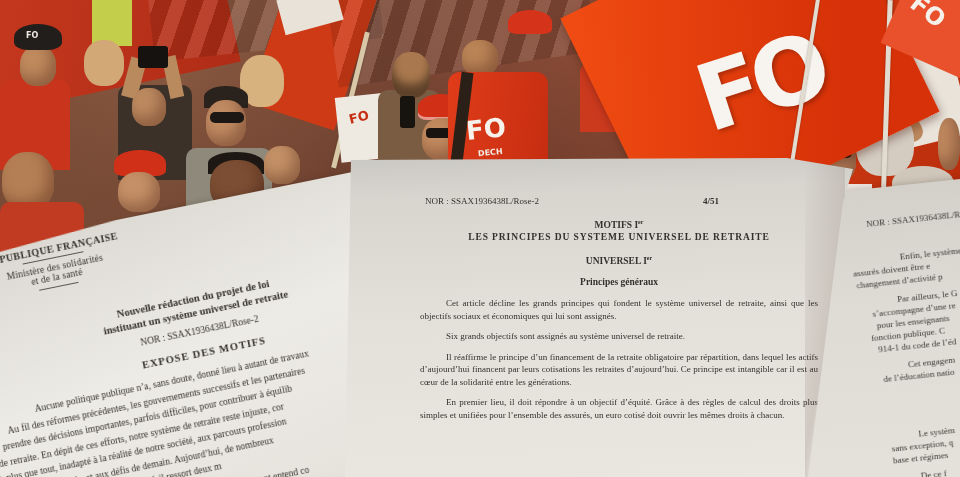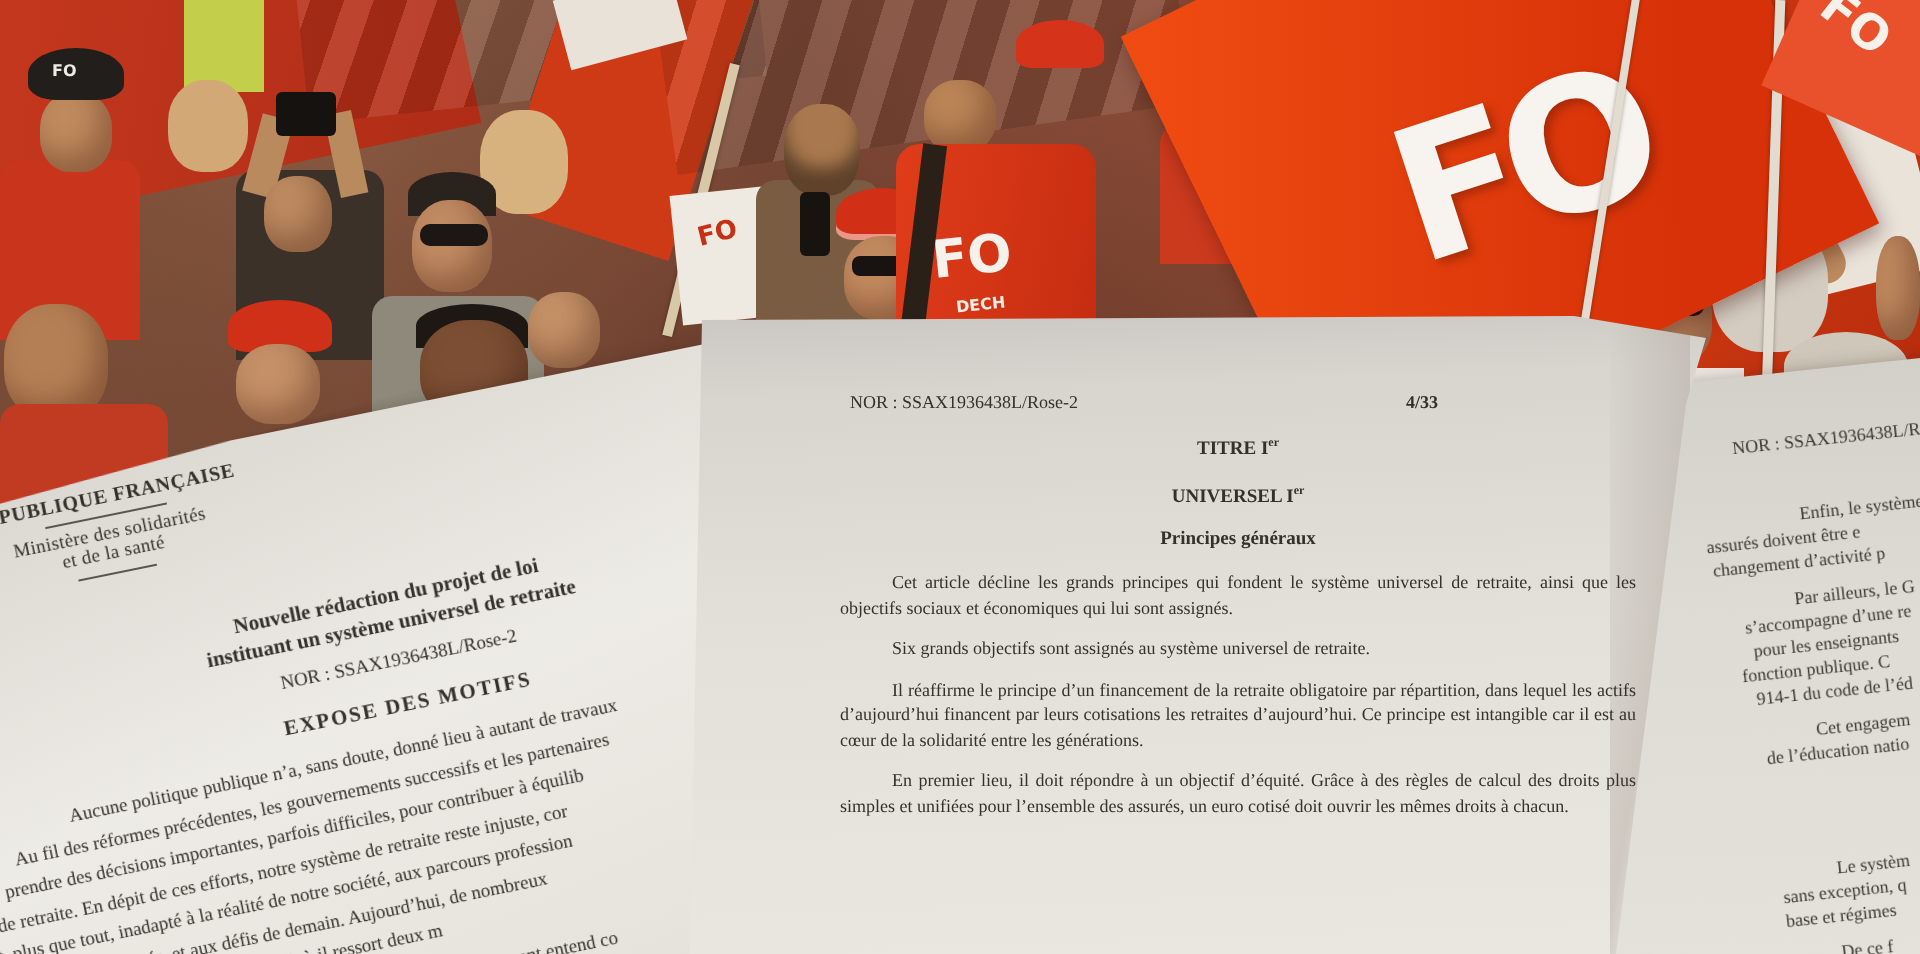--- a/index.html
+++ b/index.html
@@ -186,23 +186,24 @@
     <span class="rp-f" style="left:123px;top:244px">Le systèm</span>
     <span class="rp-f" style="left:95px;top:256px">sans exception, q</span>
     <span class="rp-f" style="left:95px;top:268px">base et régimes</span>
     <span class="rp-f" style="left:121px;top:286px">De ce f</span>
 
   </section>
 
   <section class="page middle-page">
     <div class="mp-crease"></div>
     <div class="mp-nor">NOR : SSAX1936438L/Rose-2</div>
-    <div class="mp-num">4/33</div>
+    <div class="mp-num">4/51</div>
     <div class="mp-col">
-      <div class="mp-h"><span>TITRE I</span><sup>er</sup></div>
+      <div class="mp-h"><span>MOTIFS I</span><sup>er</sup></div>
+      <div class="mp-h wide">LES PRINCIPES DU SYSTEME UNIVERSEL DE RETRAITE</div>
       <div class="mp-gap"></div>
       <div class="mp-h"><span>UNIVERSEL I</span><sup>er</sup></div>
       <div class="mp-gap"></div>
       <div class="mp-h">Principes généraux</div>
       <div class="mp-gap"></div>
       <p>Cet article décline les grands principes qui fondent le système universel de retraite, ainsi que les objectifs sociaux et économiques qui lui sont assignés.</p>
       <p>Six grands objectifs sont assignés au système universel de retraite.</p>
       <p>Il réaffirme le principe d’un financement de la retraite obligatoire par répartition, dans lequel les actifs d’aujourd’hui financent par leurs cotisations les retraites d’aujourd’hui. Ce principe est intangible car il est au cœur de la solidarité entre les générations.</p>
       <p>En premier lieu, il doit répondre à un objectif d’équité. Grâce à des règles de calcul des droits plus simples et unifiées pour l’ensemble des assurés, un euro cotisé doit ouvrir les mêmes droits à chacun.</p>
 

